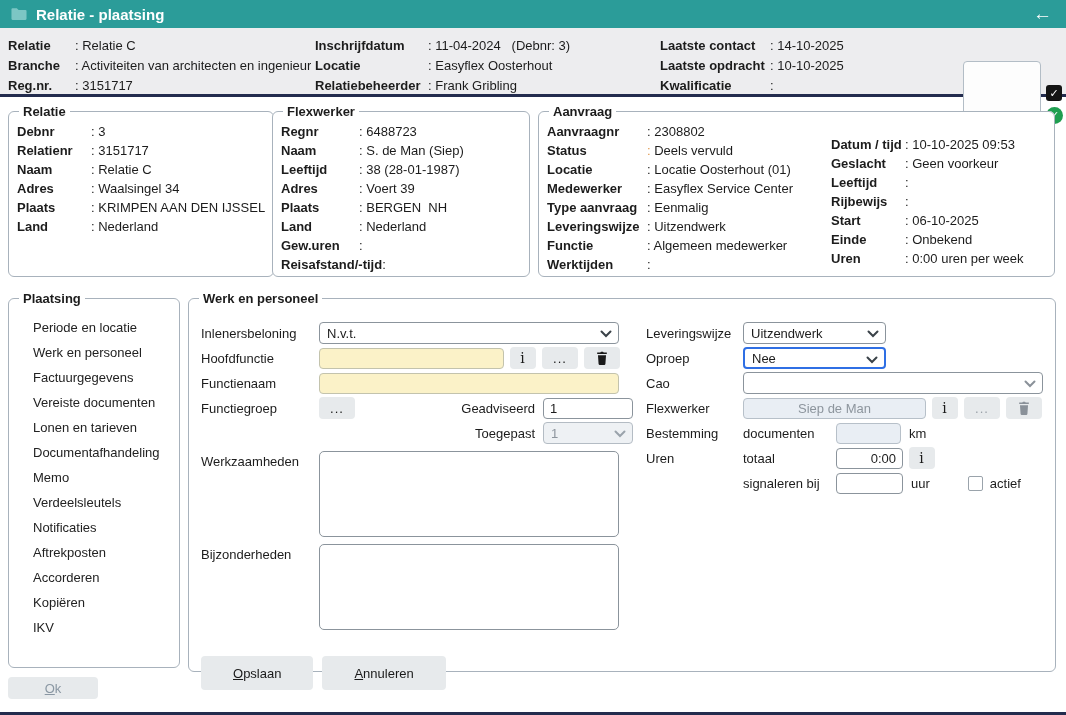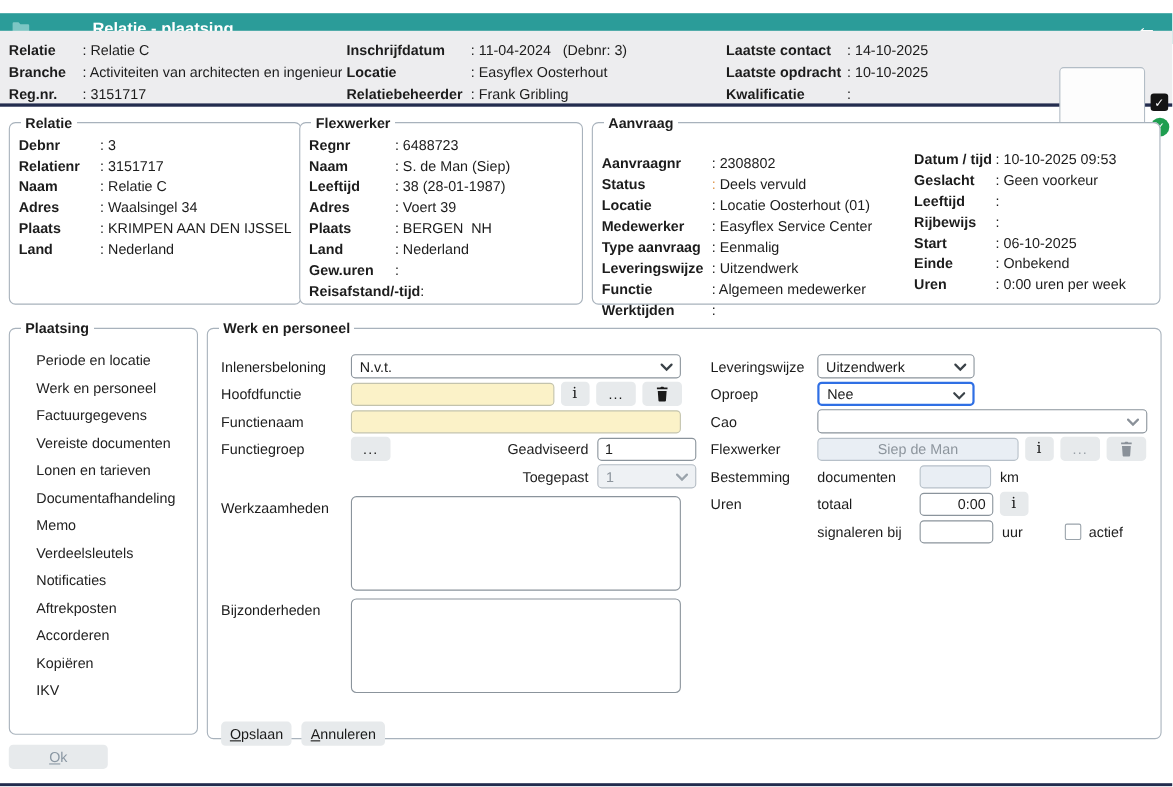--- a/index.html
+++ b/index.html
@@ -4,22 +4,22 @@
 <style>
   * { box-sizing: border-box; margin: 0; padding: 0; }
   html,body { background:#fff; }
   .app {
     position: relative; width: 1066px; height: 715px;
     font-family: "Liberation Sans", sans-serif; font-size: 13px; color: #1c1c1c;
     background:#fff; overflow: hidden;
   }
   
   .titlebar {
-    position:absolute; left:0; top:12px; width:1066px; height:28px;
-    background:#2b9c99; display:flex; align-items:center; padding:0 10px;gap:48px;
+    position:absolute; left:0; top:0; width:1066px; height:28px;
+    background:#2b9c99; display:flex; align-items:center; padding:0 10px;
   }
   .titlebar .title { color:#fff; font-weight:700; font-size:15px; margin-left:8px; }
   .titlebar .back {
     margin-left:auto; color:#fff; font-size:19px; line-height:28px;
     cursor:pointer; padding:0 4px; font-weight:700;
   }
   
   .infoband {
     position:absolute; left:0; top:28px; width:1066px; height:69px;
     background:#ededef; border-bottom:3px solid #232c4e;
@@ -50,21 +50,21 @@
   
   fieldset.panel {
     position:absolute; border:1px solid #a8b2bc; border-radius:6px;
     background:#fff; padding:3px 8px 0 8px; font-size:13px;
   }
   fieldset.panel legend { font-weight:700; padding:0 4px; margin-left:2px; }
   .panel .irow { line-height:19px; }
   #panel-relatie    { left:8px;   top:104px; width:258px; height:173px; --lw:74px; }
   #panel-flexwerker { left:272px; top:104px; width:258px; height:173px; --lw:78px; }
   #panel-aanvraag   { left:538px; top:104px; width:517px; height:173px; }
-  .av-left  { position:absolute; left:8px;  top:20px; width:282px; --lw:100px; }
+  .av-left  { position:absolute; left:8px;  top:3px; width:282px; --lw:100px; }
   .av-right { position:absolute; left:292px; top:16px; width:218px; --lw:74px; }
   
   #panel-plaatsing { left:8px; top:291px; width:172px; height:377px; }
   .menu { margin-top:6px; }
   .menu-item { height:25px; line-height:25px; padding-left:16px; color:#222; cursor:pointer; white-space:nowrap; }
   
   #panel-werk { left:188px; top:291px; width:868px; height:381px; }
   .fcol-left  { position:absolute; left:12px;  top:15px; width:432px; }
   .fcol-right { position:absolute; left:457px; top:15px; width:400px; }
   .frow { display:flex; align-items:center; height:24px; margin-bottom:1px; }
@@ -101,23 +101,23 @@
     width:36px; height:22px; background:#e7eaec; border:none; border-radius:4px;
     display:flex; align-items:center; justify-content:center; margin-left:6px;
     font-size:13px; color:#1a1a1a; cursor:pointer; letter-spacing:1px;
   }
   .mini.info { width:26px; font-family:"DejaVu Serif",serif; font-style:normal; font-size:14px; }
   .mini svg { display:block; }
   .mini .glyph-fill { fill:#1a1a1a; }
   .mini.dis { color:#9aa1a8; cursor:default; }
   .mini.dis .glyph-fill { fill:#8a9199; }
   .btn {
-    height:22px; background:#e7eaec; border:none; border-radius:4px;
+    height:34px; background:#e7eaec; border:none; border-radius:4px;
     font-family:"Liberation Sans",sans-serif; font-size:13px; color:#1a1a1a;
-    padding:0 8px; margin-right:9px; cursor:pointer;
+    padding:0 32px; margin-right:9px; cursor:pointer;
   }
   .btn::first-letter { text-decoration:underline; }
   .btnrow { margin-top:26px; display:flex; }
   .checkbox {
     width:15px; height:15px; border:1px solid #9aa3ab; border-radius:2px;
     background:#fff; margin-left:38px; cursor:pointer; flex:0 0 15px;
   }
   .cb-label { margin-left:7px; }
   
   .ok-btn {

